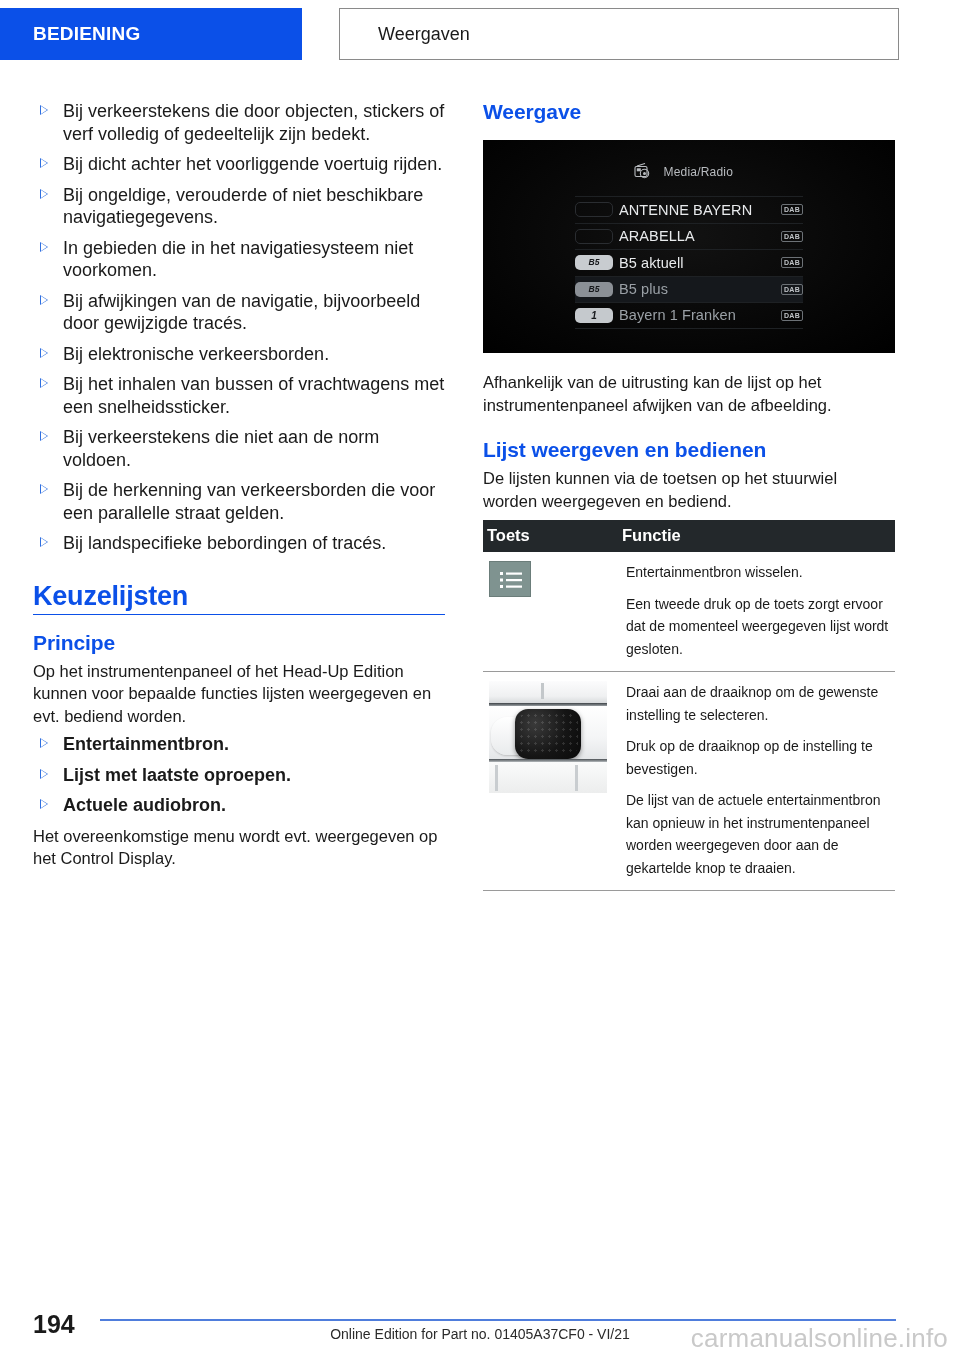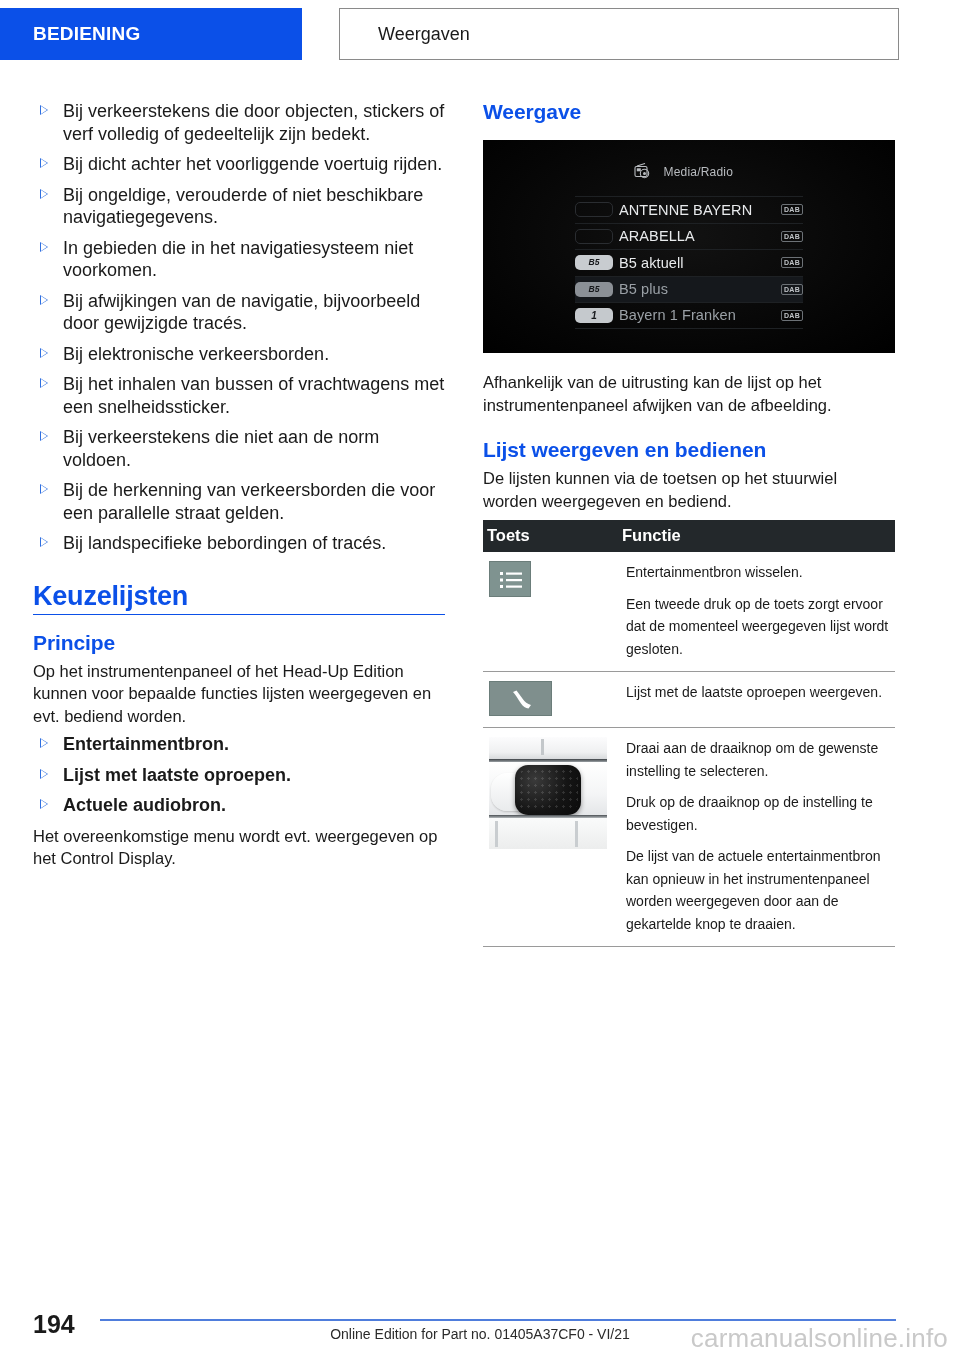--- a/index.html
+++ b/index.html
@@ -516,32 +516,20 @@
                 <rect x="16" y="23.5" width="16" height="2.2" fill="#ffffff"></rect>
               </svg>
             </span>
           </td>
           <td class="c2">
             <p>Entertainmentbron wisselen.</p>
             <p>Een tweede druk op de toets zorgt ervoor dat de momenteel weergegeven lijst wordt gesloten.</p>
           </td>
         </tr>
 
-        <tr>
-          <td class="c1">
-            <span class="icon-key phone">
-              <svg width="63" height="35" viewBox="0 0 63 35">
-                <path d="M23 10 C25.5 12.5 28 17 31 21.5 C33 24.5 35.5 26 38.5 26.5 L41 23 C37.5 22.2 34.8 20 32.6 16.8 C30.5 13.8 28.5 11 26.5 8.5 Z" fill="#ffffff"></path>
-              </svg>
-            </span>
-          </td>
-          <td class="c2">
-            <p>Lijst met de laatste oproepen weergeven.</p>
-          </td>
-        </tr>
 
         <tr>
           <td class="c1">
             <span class="knob-photo">
               <span class="panel-top"></span>
               <span class="tick-up"></span>
               <span class="seam-top"></span>
               <span class="panel-mid"></span>
               <span class="knob-base"></span>
               <span class="knob-pad"></span>

